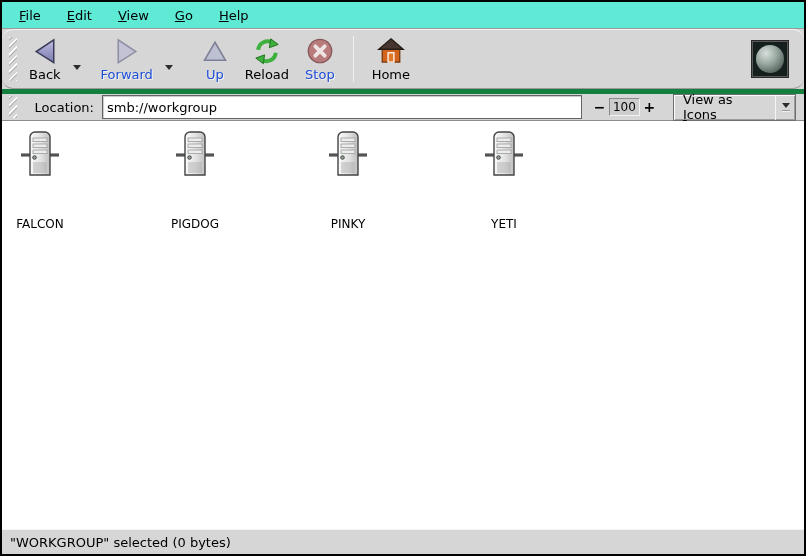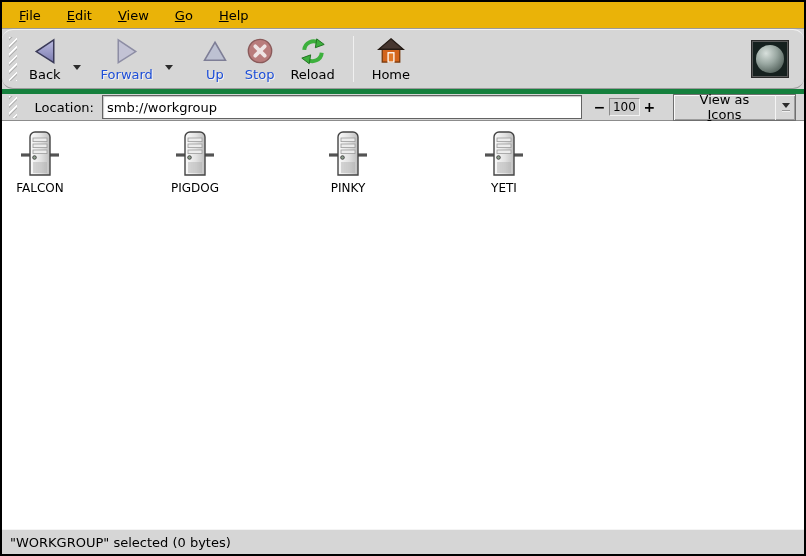--- a/index.html
+++ b/index.html
@@ -16,21 +16,21 @@
     border: 2px solid #000;
     background: #d6d6d6;
     display: flex; flex-direction: column;
   }
 
   
   .menubar {
     height: 27px;
     display: flex; align-items: center;
     padding-left: 4px;
-    background: #eab308;
+    background: #5eead4;
     border-bottom: 1px solid #9a9a9a;
     flex: 0 0 auto;
   }
   .menu-item { padding: 4px 13px; cursor: default; white-space: nowrap; }
   .menu-item u { text-decoration: underline; }
 
   
   .toolbar {
     height: 60px;
     display: flex; align-items: center;
@@ -112,38 +112,37 @@
     font-size: 12px; text-align: center; line-height: 17px;
   }
   .viewas-btn {
     margin-left: 14px; margin-right: 2px;
     height: 27px;
     background: #d6d6d6;
     border: 1px solid #6f6f6f;
     box-shadow: inset 1px 1px 0 #fafafa, inset -1px -1px 0 #9c9c9c;
     display: flex; align-items: center;
     padding-left: 9px;
-    text-align: center;
   }
   .viewas-btn u { text-decoration: underline; }
   .viewas-sep { width: 1px; height: 25px; background: #9c9c9c; border-right: 1px solid #f4f4f4; margin-left: 9px; }
   .combo-ind { width: 20px; display: flex; flex-direction: column; align-items: center; justify-content: center; }
   .combo-ind .chev { border-top-color: #2c2c2c; margin-bottom: 2px; }
   .combo-ind .bar { width: 8px; height: 2px; background: #9a9a9a; border-bottom: 1px solid #f0f0f0; }
 
   
   .content {
     flex: 1;
     background: #ffffff;
     position: relative;
   }
   .desktop-item {
     position: absolute; top: 10px;
     width: 56px;
-    display: flex; flex-direction: column; align-items: center;
+    display: flex; flex-direction: column; align-items: center; gap: 36px;
   }
   .desktop-item .server { width: 40px; height: 46px; }
   .desktop-item .ilabel { margin-top: 4px; font-size: 12px; white-space: nowrap; }
 
   
   .statusbar {
     height: 25px;
     flex: 0 0 auto;
     background: #d6d6d6;
     border-top: 1px solid #f4f4f4;
@@ -211,36 +210,36 @@
       <span class="chev"></span>
     </div>
 
     <div class="tool-btn disabled" style="margin-left:16px">
       <svg class="ticon" viewBox="0 0 24 24">
         <path d="M12 4.5 L21 20 L3 20 Z" fill="#bdc1d2" stroke="#7e7e96" stroke-width="1.3"></path>
       </svg>
       <span class="tlabel">Up</span>
     </div>
 
-    <div class="tool-btn disabled">
-      <svg class="ticon" viewBox="0 0 24 24">
-        <circle cx="12" cy="12" r="10" fill="#b97c7c" stroke="#8a5a5a" stroke-width="1.2"></circle>
-        <path d="M8 8 L16 16 M16 8 L8 16" stroke="#efe4e4" stroke-width="3.2" stroke-linecap="round"></path>
-      </svg>
-      <span class="tlabel">Stop</span>
-    </div>
-
     <div class="tool-btn">
       <svg class="ticon" viewBox="0 0 24 24">
         <path d="M4.5 11 A 8 8 0 0 1 17 5.2" fill="none" stroke="#3db03d" stroke-width="3.4"></path>
         <polygon points="15.2,1.6 21.6,6.4 14,9.2" fill="#3db03d" stroke="#1d701d" stroke-width="0.8"></polygon>
         <path d="M19.5 13.5 A 8 8 0 0 1 7 19.3" fill="none" stroke="#3db03d" stroke-width="3.4"></path>
         <polygon points="8.8,22.9 2.4,18.1 10,15.3" fill="#3db03d" stroke="#1d701d" stroke-width="0.8"></polygon>
       </svg>
       <span class="tlabel">Reload</span>
+    </div>
+
+    <div class="tool-btn disabled">
+      <svg class="ticon" viewBox="0 0 24 24">
+        <circle cx="12" cy="12" r="10" fill="#b97c7c" stroke="#8a5a5a" stroke-width="1.2"></circle>
+        <path d="M8 8 L16 16 M16 8 L8 16" stroke="#efe4e4" stroke-width="3.2" stroke-linecap="round"></path>
+      </svg>
+      <span class="tlabel">Stop</span>
     </div>
 
     <div class="tb-sep"></div>
 
     <div class="tool-btn">
       <svg class="ticon" viewBox="0 0 24 24">
         <rect x="4.5" y="10" width="15" height="11.5" fill="#d2641c" stroke="#77380c" stroke-width="1.1"></rect>
         <polygon points="12,1.5 22.5,10.5 1.5,10.5" fill="#46362f" stroke="#241a14" stroke-width="1.1"></polygon>
         <rect x="9.5" y="13.5" width="5" height="8" fill="#e0username7828" stroke="#ffffff" stroke-width="1.1" style="fill:#e07828"></rect>
       </svg>

